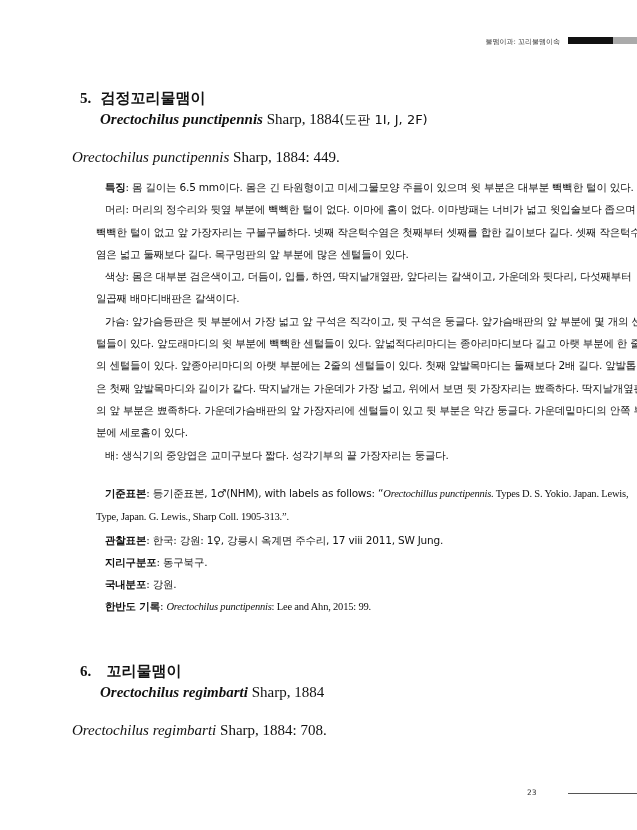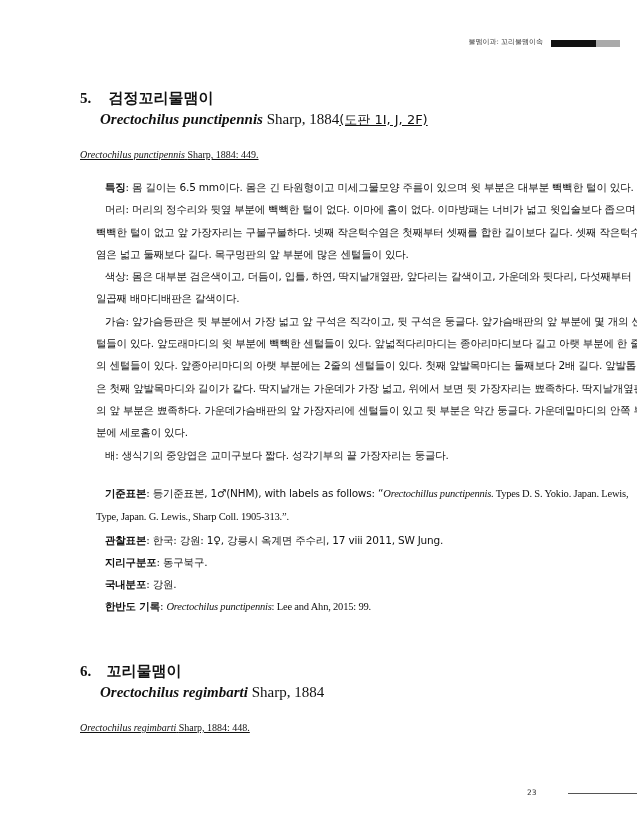--- a/index.html
+++ b/index.html
@@ -1,26 +1,26 @@
 <!DOCTYPE html>
 <html><head>
 <meta charset="utf-8">
 <style>
   html, body { margin:0; padding:0; background:#ffffff; }
   body { width:637px; height:830px; position:relative; overflow:hidden;
          font-family:"Liberation Serif", "DejaVu Serif", serif; color:#111; }
-  .header { position:absolute; top:37px; right:17px; height:10px; display:flex; align-items:flex-end; }
+  .header { position:absolute; top:37px; right:0; height:10px; display:flex; align-items:flex-start; }
   .header-text { font-family:"DejaVu Sans", sans-serif; font-size:7px; color:#333; margin-right:8px; }
   .bar-black { width:45px; height:7px; background:#111; }
   .bar-gray { width:24px; height:7px; background:#aaa; }
   .sp-title { position:absolute; left:80px; font-size:15px; font-weight:bold; font-family:"DejaVu Sans", sans-serif; }
   .sp-title .num { font-family:"Liberation Serif", serif; }
   .sp-sci { position:absolute; left:100px; font-size:15px; }
   .sp-sci .b { font-weight:bold; font-style:italic; }
-  .ref { position:absolute; left:80px; font-size:10px;text-decoration:underline; }
+  .ref { position:absolute; left:72px; font-size:15px; }
   .ref i { font-style:italic; }
   .para { position:absolute; left:80px; width:548px; font-size:10.5px; line-height:22.3px;
           font-family:"DejaVu Sans", sans-serif; letter-spacing:-0.2px;margin-left:16px; }
   .para p { margin:0; text-indent:9px; }
   .para .lbl { font-weight:bold; }
   .pg-num { position:absolute; top:788px; left:527px; font-family:"DejaVu Sans", sans-serif; font-size:7.5px; color:#333; }
   .pg-line { position:absolute; top:793px; left:568px; width:69px; height:0; border-top:1px solid #555; }
   .latin { font-family:"Liberation Serif", serif; }
   .latin i, i.latin { font-style:italic; }
 </style>
@@ -28,25 +28,25 @@
 <body>
 
 <div class="header">
   <span class="header-text">물맴이과: 꼬리물맴이속</span>
   <span class="bar-black"></span>
   <span class="bar-gray"></span>
 </div>
 
 <div class="sp-title" style="top:89px;">
   <span class="num">5.</span>
-  <span style="margin-left:12px;">검정꼬리물맴이</span>
+  <span style="margin-left:4px;">검정꼬리물맴이</span>
 </div>
 <div class="sp-sci" style="top:111px;">
   <span class="b">Orectochilus punctipennis</span>
-  <span>Sharp, 1884</span><span style="font-family:'DejaVu Sans',sans-serif;font-size:13px;text-decoration:underline;">(도판 1I, J, 2F)</span>
+  <span>Sharp, 1884</span><span style="font-family:'DejaVu Sans',sans-serif;font-size:13px;">(도판 1I, J, 2F)</span>
 </div>
 <div class="ref" style="top:149px;">
   <i>Orectochilus punctipennis</i>
   <span>Sharp, 1884: 449.</span>
 </div>
 
 <div class="para" style="top:176px;">
   <p><span class="lbl">특징</span><span>: 몸 길이는 6.5 mm이다. 몸은 긴 타원형이고 미세그물모양 주름이 있으며 윗 부분은 대부분 빽빽한 털이 있다.</span></p>
   <p>머리: 머리의 정수리와 뒷옆 부분에 빽빽한 털이 없다. 이마에 홈이 없다. 이마방패는 너비가 넓고 윗입술보다 좁으며 빽빽한 털이 없고 앞 가장자리는 구불구불하다. 넷째 작은턱수염은 첫째부터 셋째를 합한 길이보다 길다. 셋째 작은턱수염은 넓고 둘째보다 길다. 목구멍판의 앞 부분에 많은 센털들이 있다.</p>
   <p>색상: 몸은 대부분 검은색이고, 더듬이, 입틀, 하연, 딱지날개옆판, 앞다리는 갈색이고, 가운데와 뒷다리, 다섯째부터 일곱째 배마디배판은 갈색이다.</p>
@@ -65,17 +65,17 @@
 <div class="sp-title" style="top:662px;">
   <span class="num">6.</span>
   <span style="margin-left:10px;">꼬리물맴이</span>
 </div>
 <div class="sp-sci" style="top:684px;">
   <span class="b">Orectochilus regimbarti</span>
   <span>Sharp, 1884</span>
 </div>
 <div class="ref" style="top:722px;">
   <i>Orectochilus regimbarti</i>
-  <span>Sharp, 1884: 448.</span>
+  <span>Sharp, 1884: 708.</span>
 </div>
 
 <div class="pg-num">23</div>
 <div class="pg-line"></div>
 
 </body></html>

